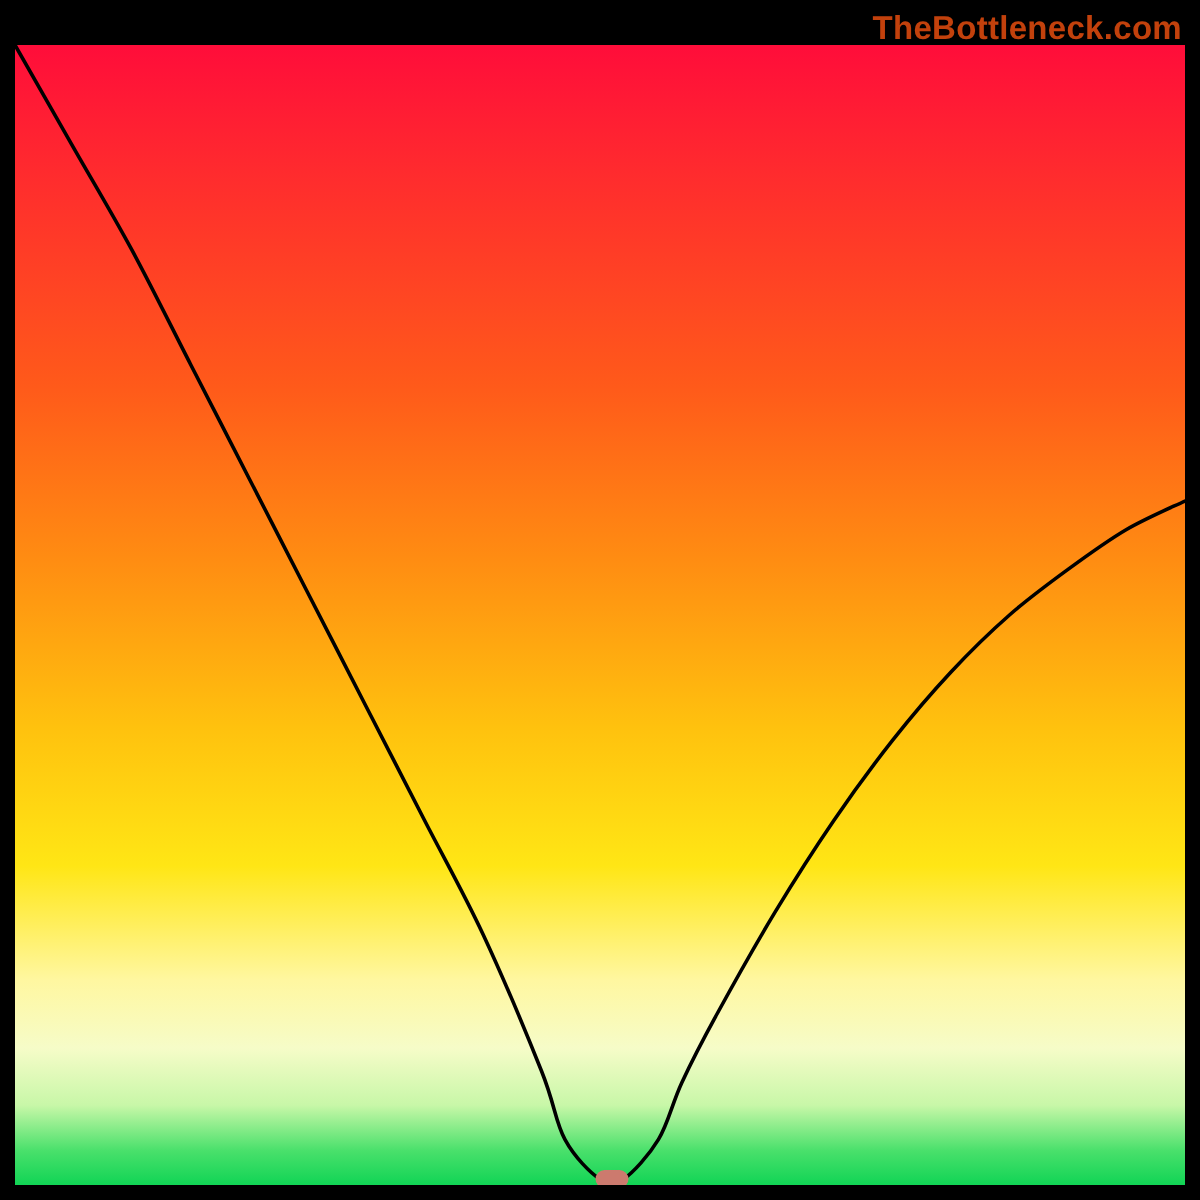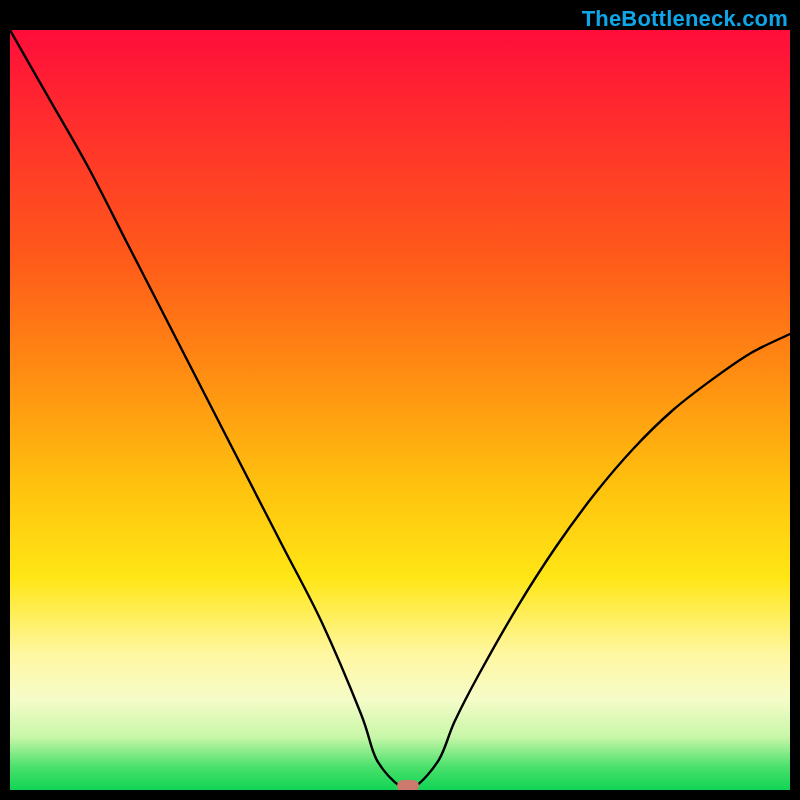--- a/index.html
+++ b/index.html
@@ -14,21 +14,21 @@
   .frame {
     position: relative;
     width: 800px;
     height: 800px;
     background: #000;
   }
   .watermark {
     position: absolute;
     top: 6px;
     right: 12px;
-    color: #0ea5e9;
+    color: #c2410c;
     font-size: 22px;
     font-weight: 600;
     letter-spacing: 0.2px;
     z-index: 5;
   }
   .plot-area {
     position: absolute;
     left: 10px;
     top: 30px;
     width: 780px;

